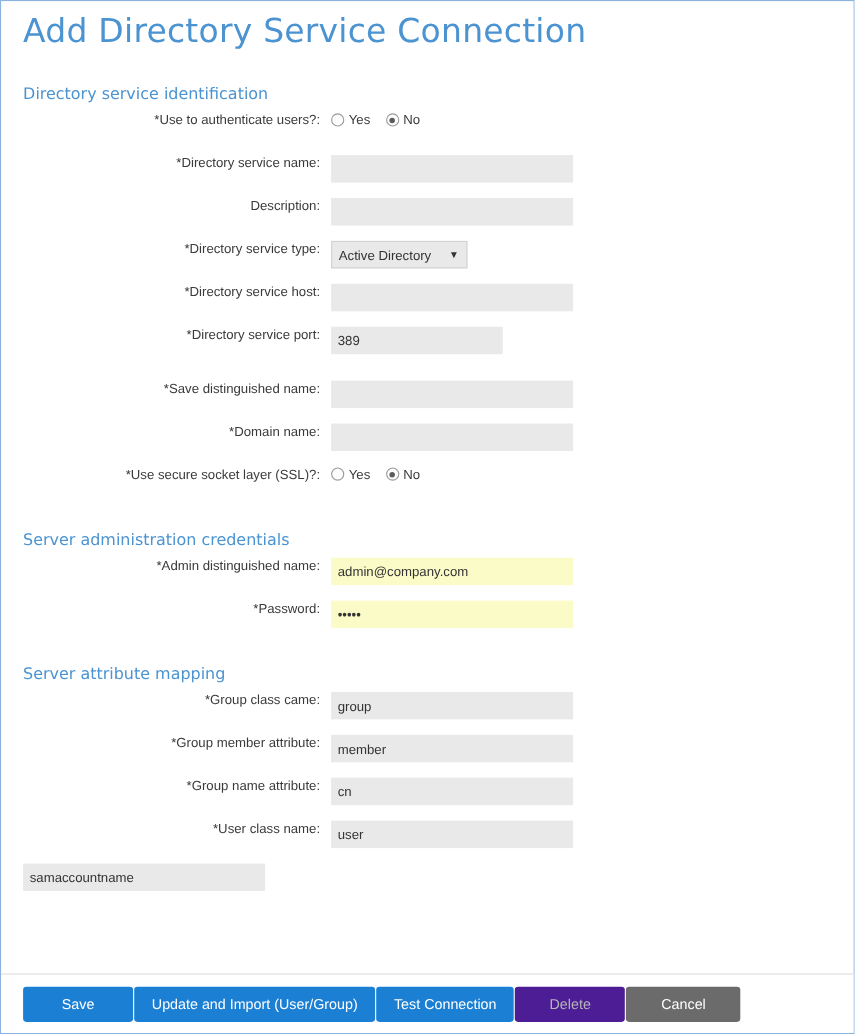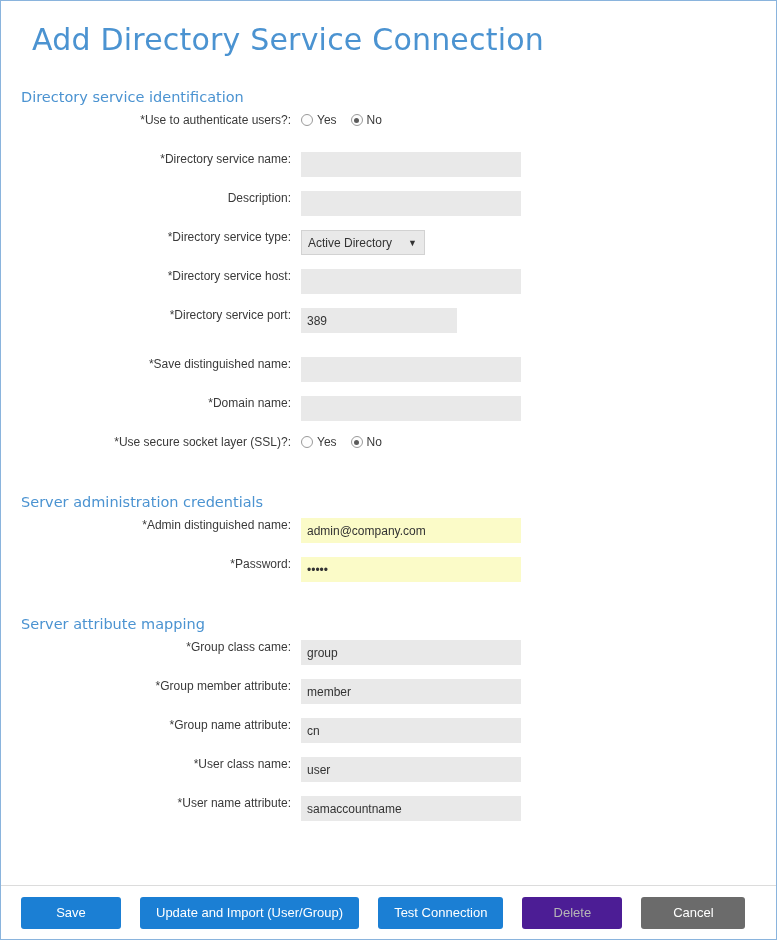--- a/index.html
+++ b/index.html
@@ -18,21 +18,21 @@
     background: #ffffff;
     border: 1px solid #8ab4dd;
     overflow: hidden;
   }
   .page-title {
     font-size: 30px;
     font-weight: normal;
     color: #4b93d1;
     letter-spacing: 0.2px;
     padding: 10px 0 0 20px;
-    margin: 11px;
+    margin: 0;
     font-family: "DejaVu Sans", sans-serif;
   }
   .form-area {
     padding: 0 20px;
   }
   .section-title {
     color: #4b93d1;
     font-size: 14.5px;
     margin: 0 0 8px 0;
     font-weight: normal;
@@ -139,21 +139,21 @@
     position: absolute;
     left: 0;
     right: 0;
     bottom: 0;
     height: 54px;
     border-top: 1px solid #dcdcdc;
     display: flex;
     align-items: center;
     padding: 0 20px;
     box-sizing: border-box;
-    gap: 19px;
+    gap: 1px;
     background: #ffffff;
   }
   .btn {
     height: 32px;
     border: none;
     border-radius: 3px;
     font-size: 13px;
     color: #ffffff;
     background: #1b7fd4;
     padding: 0 16px;
@@ -316,21 +316,20 @@
       </div>
 
       <div class="row">
         <div class="row-label">*User class name:</div>
         <div class="row-field">
           <input class="txt" type="text" value="user" style="">
         </div>
       </div>
 
       <div class="row">
-        <div class="row-label">*User name attribute:</div>
         <div class="row-field">
           <input class="txt" type="text" value="samaccountname" style="">
         </div>
       </div>
     </div>
 
   </div>
 
   <div class="footer">
     <button class="btn save">Save</button>

